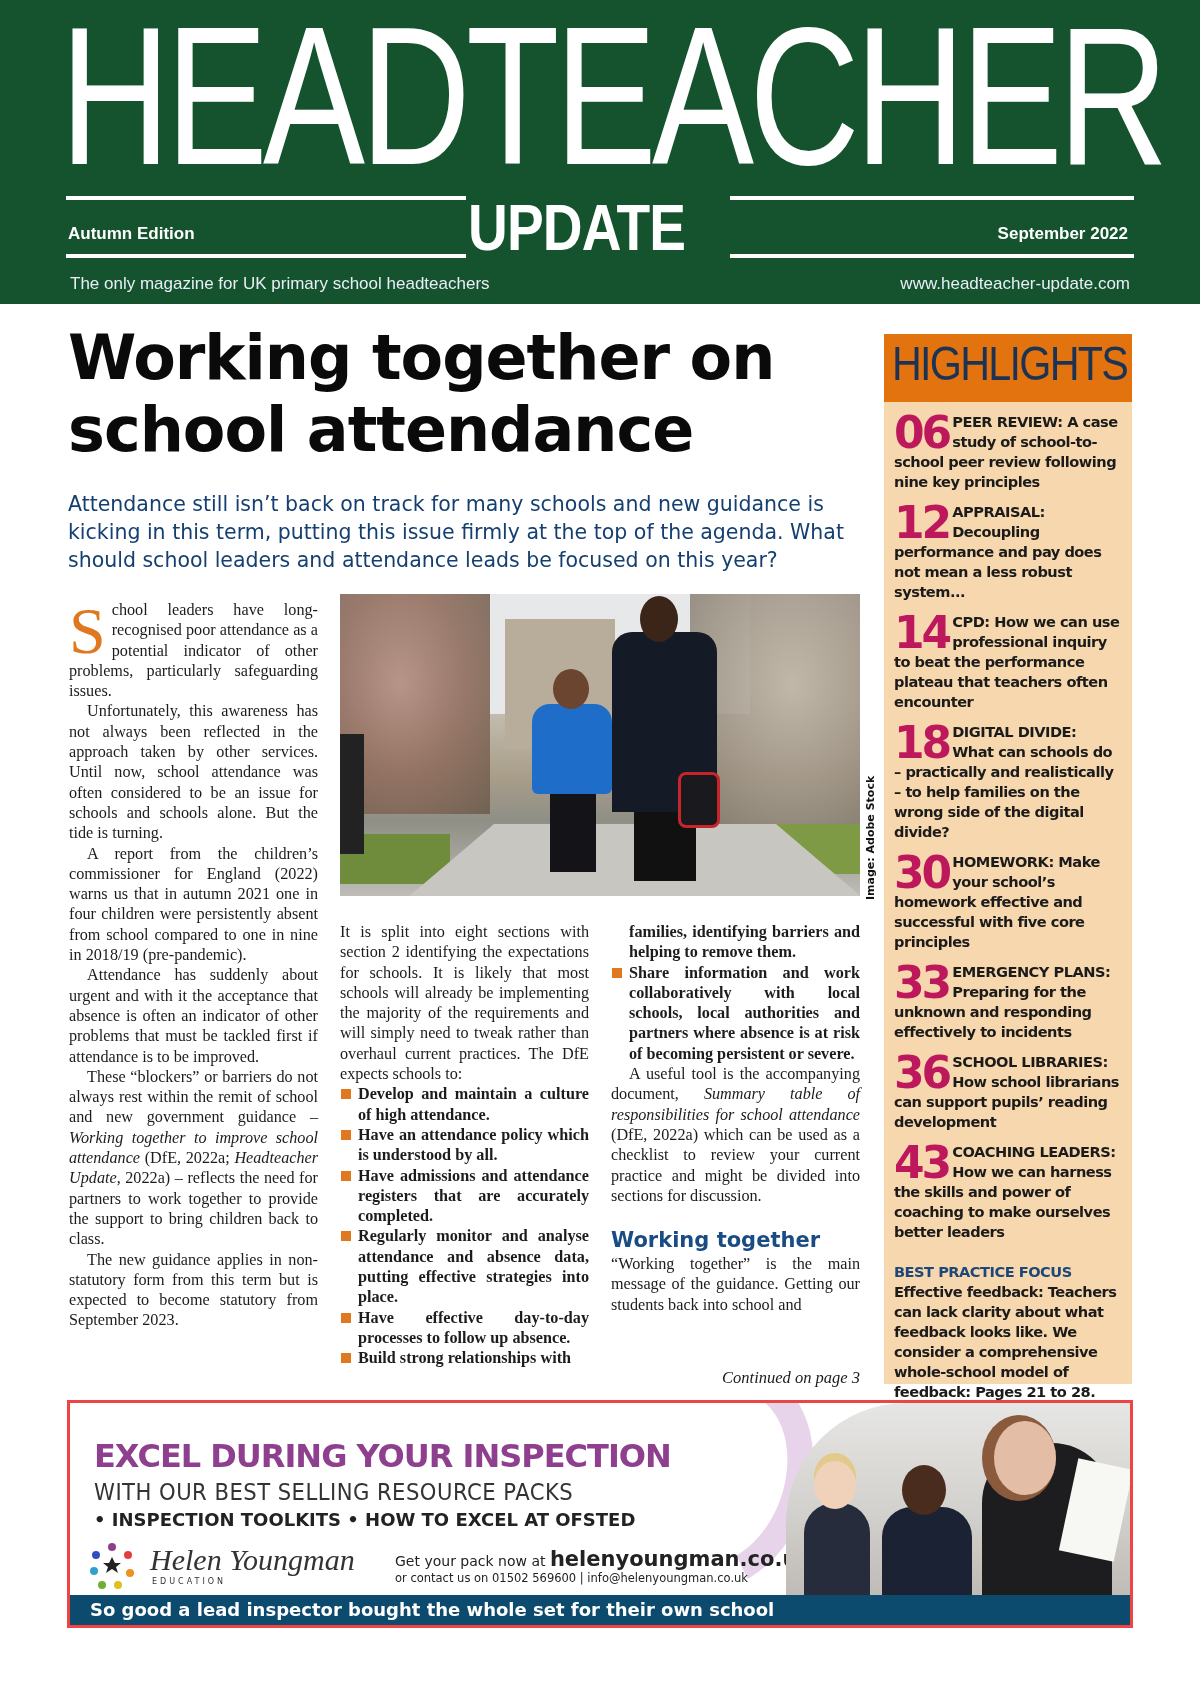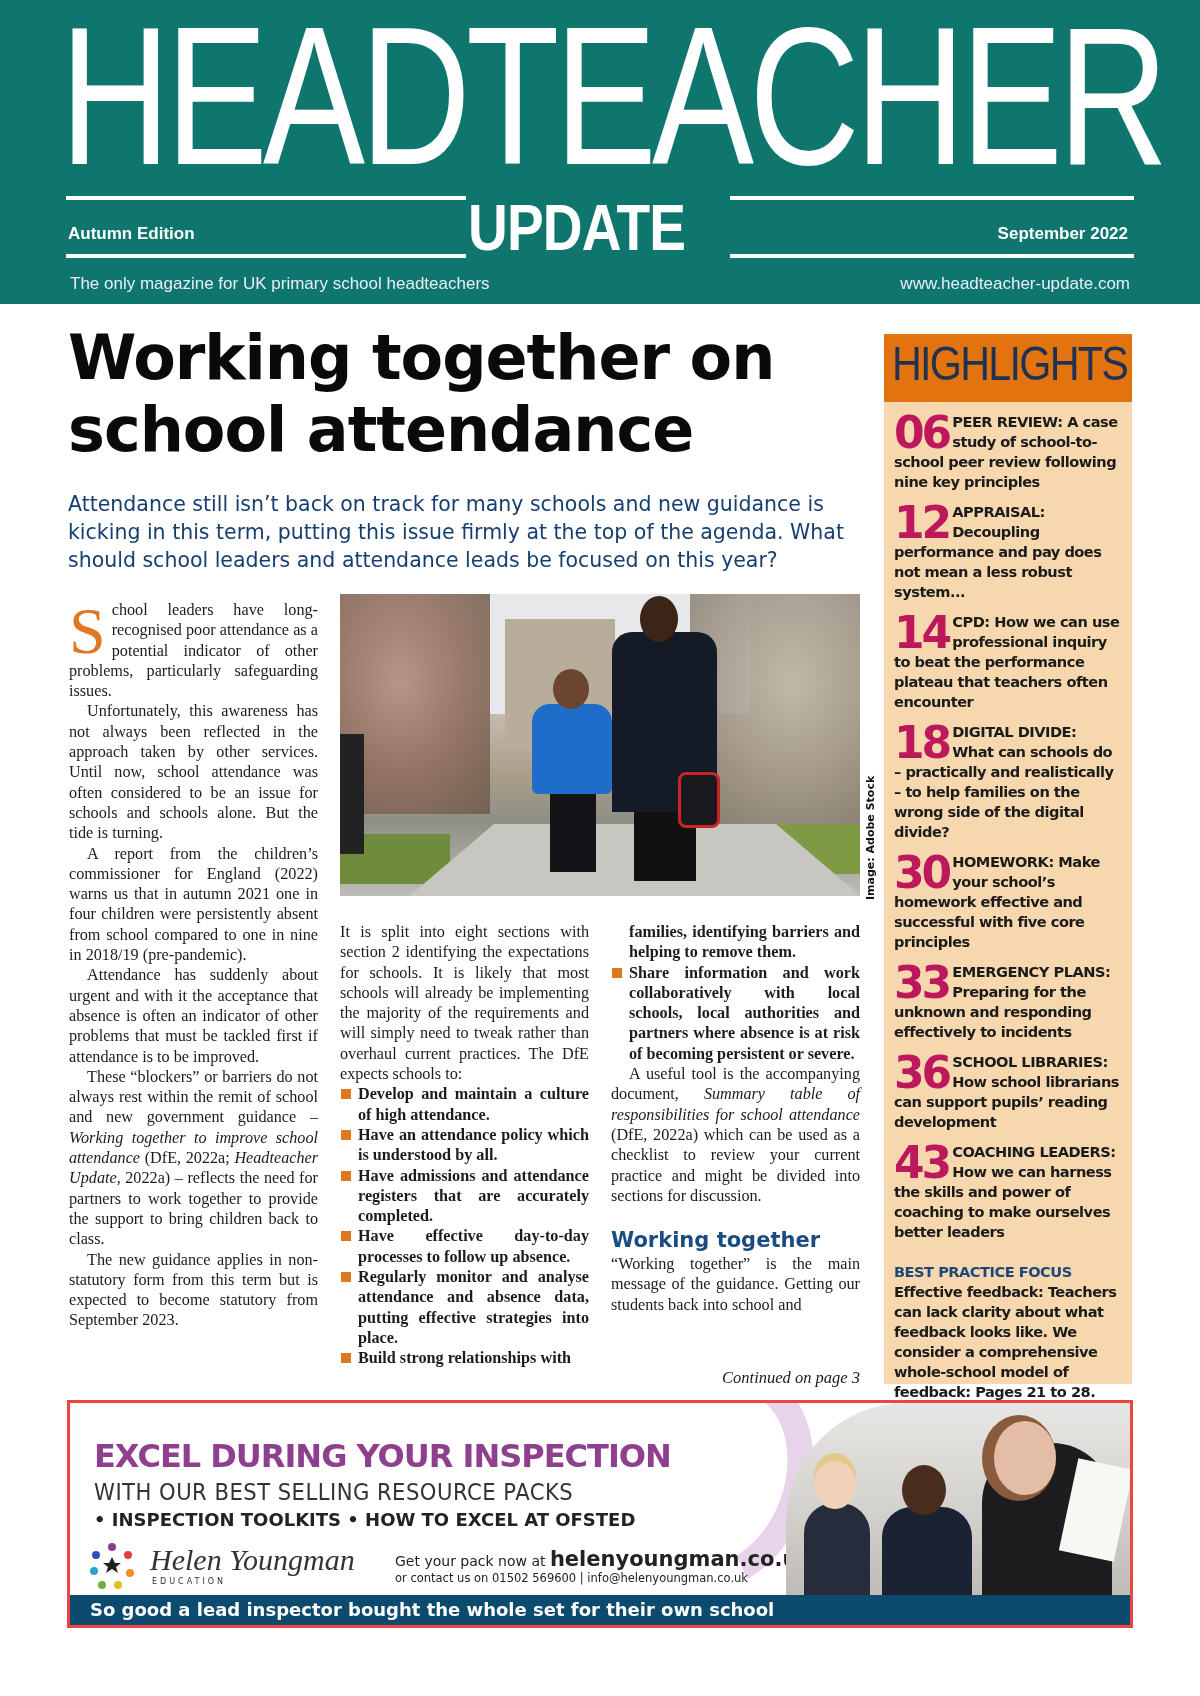--- a/index.html
+++ b/index.html
@@ -1,20 +1,20 @@
 <!DOCTYPE html>
 <html><head>
 <meta charset="utf-8">
 <style>
   * { margin: 0; padding: 0; box-sizing: border-box; }
   html, body { width: 1200px; height: 1696px; background: #ffffff; overflow: hidden; }
   body { position: relative; font-family: "Liberation Serif", serif; color: #1a1a1a; }
 
   
-  .masthead { position: absolute; left: 0; top: 0; width: 1200px; height: 304px; background: #0f766e; color: #fff; }
+  .masthead { position: absolute; left: 0; top: 0; width: 1200px; height: 304px; background: #14532d; color: #fff; }
   .mast-title { position: absolute; left: 60px; top: 12px; width: 1080px; height: 170px;
     font-family: "Liberation Sans", sans-serif; font-weight: 400; font-size: 196px; line-height: 170px;
     letter-spacing: -6px; transform: scaleX(0.78); transform-origin: left top; white-space: nowrap; }
   .mast-rule { position: absolute; height: 4px; background: #fff; }
   .mast-update { position: absolute; left: 468px; top: 196px; font-family: "Liberation Sans", sans-serif;
     font-weight: 700; font-size: 64px; line-height: 64px; letter-spacing: -1px; transform: scaleX(0.86); transform-origin: left top; }
   .mast-edition { position: absolute; left: 68px; top: 224px; font-family: "Liberation Sans", sans-serif; font-weight: 700; font-size: 17px; }
   .mast-date { position: absolute; right: 72px; top: 224px; font-family: "Liberation Sans", sans-serif; font-weight: 700; font-size: 17px; }
   .mast-tagline { position: absolute; left: 70px; top: 274px; font-family: "Liberation Sans", sans-serif; font-size: 17px; color: #e8eef7; }
   .mast-url { position: absolute; right: 70px; top: 274px; font-family: "Liberation Sans", sans-serif; font-size: 17px; color: #e8eef7; }
@@ -147,22 +147,22 @@
   <div class="bag"></div>
 </div>
 <div class="photo-credit">Image: Adobe Stock</div>
 
 <div class="col col2">
   <p>It is split into eight sections with section 2 identifying the expectations for schools. It is likely that most schools will already be implementing the majority of the requirements and will simply need to tweak rather than overhaul current practices. The DfE expects schools to:</p>
   <ul class="bullets">
     <li>Develop and maintain a culture of high attendance.</li>
     <li>Have an attendance policy which is understood by all.</li>
     <li>Have admissions and attendance registers that are accurately completed.</li>
+    <li>Regularly monitor and analyse attendance and absence data, putting effective strategies into place.</li>
     <li>Have effective day-to-day processes to follow up absence.</li>
-    <li>Regularly monitor and analyse attendance and absence data, putting effective strategies into place.</li>
     <li>Build strong relationships with</li>
   </ul>
 </div>
 
 <div class="col col3">
   <ul class="bullets">
     <li class="cont">families, identifying barriers and helping to remove them.</li>
     <li>Share information and work collaboratively with local schools, local authorities and partners where absence is at risk of becoming persistent or severe.</li>
   </ul>
   <p class="indent"><span>A useful tool is the accompanying document, </span><i>Summary table of responsibilities for school attendance</i><span> (DfE, 2022a) which can be used as a checklist to review your current practice and might be divided into sections for discussion.</span></p>

